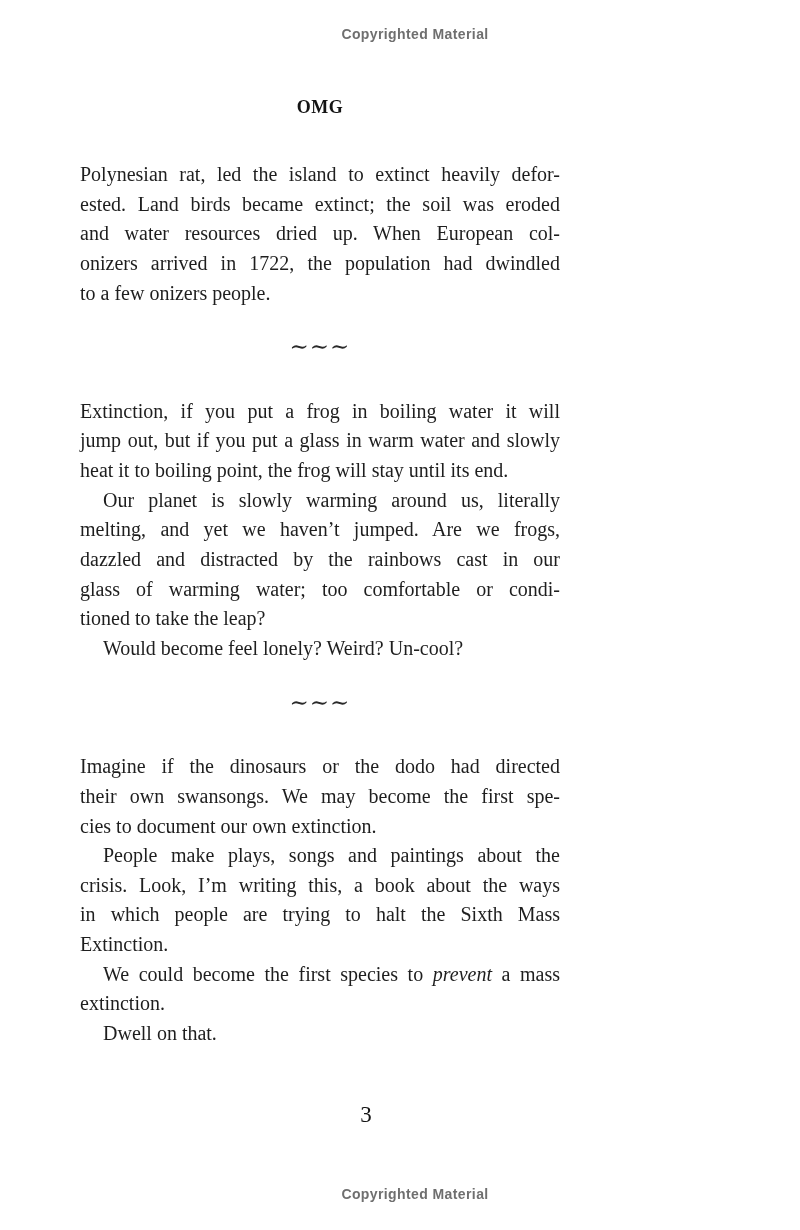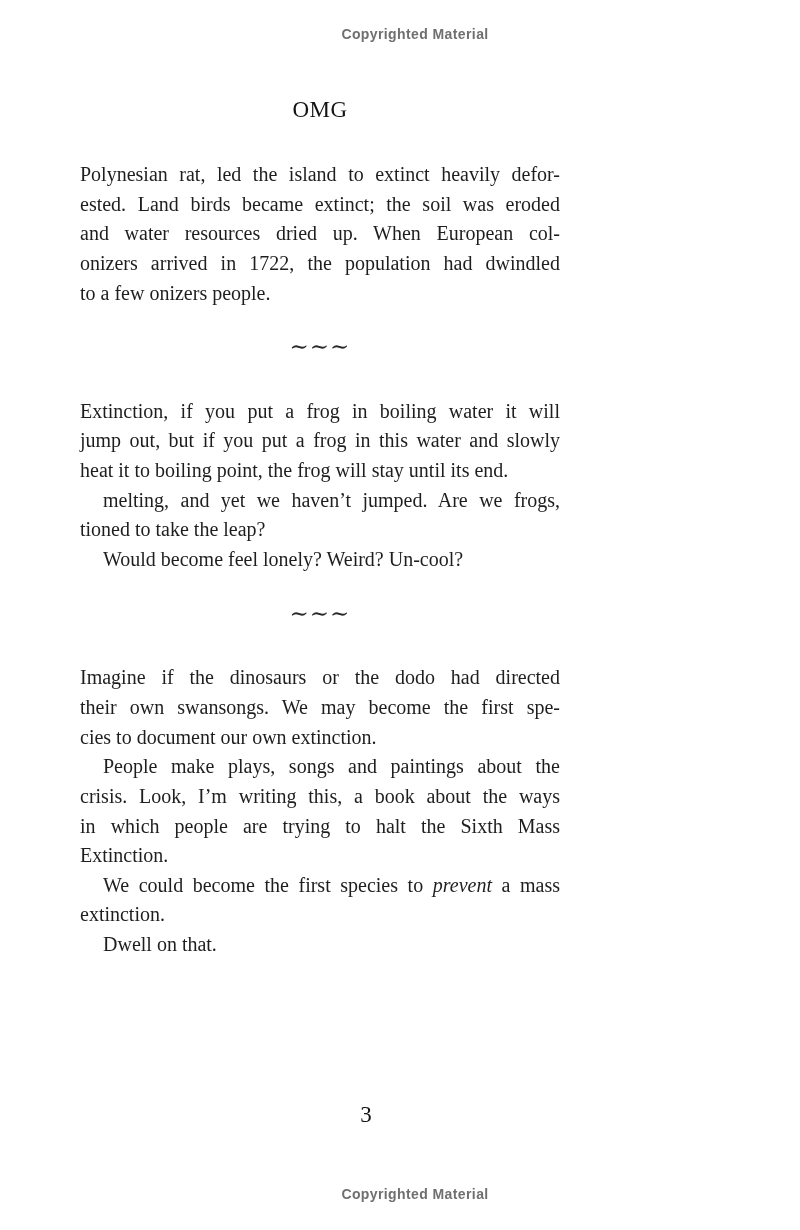--- a/index.html
+++ b/index.html
@@ -29,22 +29,22 @@
   }
   .copyright.top { top: 26px; }
   .copyright.bottom { top: 1186px; }
   .chapter-title {
     position: absolute;
     top: 97px;
     left: 80px;
     width: 480px;
     margin: 0;
     text-align: center;
-    font-size: 23px;
-    font-weight: normal;
+    font-size: 18px;
+    font-weight: bold;
     letter-spacing: 0.5px;
     color: #141414;
   }
   .body-text {
     position: absolute;
     top: 160px;
     left: 80px;
     width: 480px;
     font-size: 20px;
     line-height: 29.65px;
@@ -90,26 +90,29 @@
         <div class="line">ested. Land birds became extinct; the soil was eroded</div>
         <div class="line">and water resources dried up. When European col-</div>
         <div class="line">onizers arrived in 1722, the population had dwindled</div>
         <div class="line end">to a few onizers people.</div>
       </div>
 
     <div class="separator">∼∼∼</div>
 
     <div class="para">
         <div class="line">Extinction, if you put a frog in boiling water it will</div>
-        <div class="line">jump out, but if you put a frog in this water and slowly</div>
+        <div class="line">jump out, but if you put a glass in warm water and slowly</div>
         <div class="line end">heat it to boiling point, the frog will stay until its end.</div>
       </div>
 
     <div class="para indent">
+        <div class="line">Our planet is slowly warming around us, literally</div>
         <div class="line">melting, and yet we haven’t jumped. Are we frogs,</div>
+        <div class="line">dazzled and distracted by the rainbows cast in our</div>
+        <div class="line">glass of warming water; too comfortable or condi-</div>
         <div class="line end">tioned to take the leap?</div>
       </div>
 
     <div class="para indent">
         <div class="line end">Would become feel lonely? Weird? Un-cool?</div>
       </div>
 
     <div class="separator">∼∼∼</div>
 
     <div class="para">

